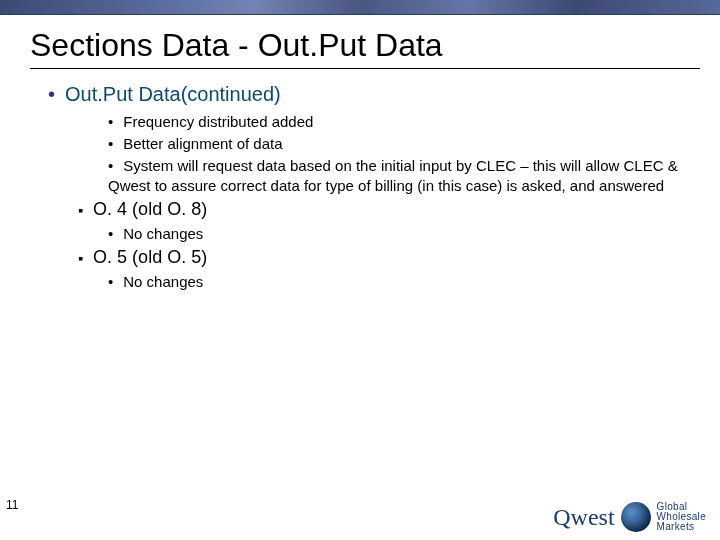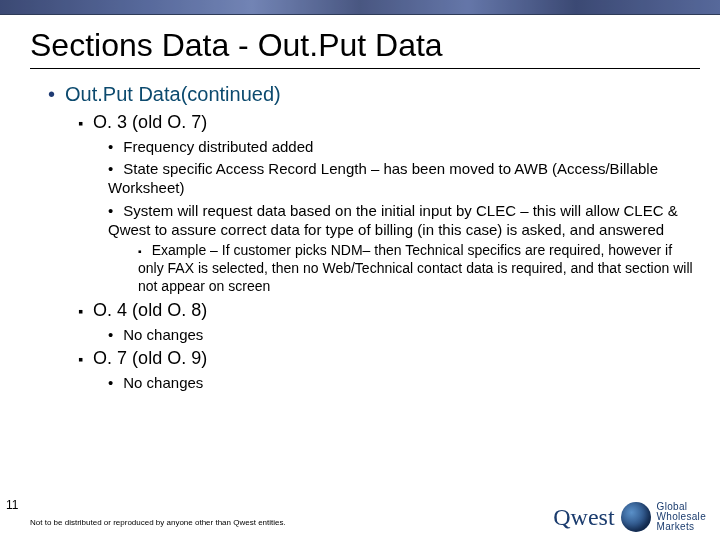--- a/index.html
+++ b/index.html
@@ -31,38 +31,35 @@
 
 <div class="banner"></div>
 
 <div class="slide">
   <h1 class="title">Sections Data - Out.Put Data</h1>
   <div class="rule"></div>
 
   <ul>
     <li class="l1 dot"><span class="b">Out.Put Data(continued)</span></li>
 
-    <li class="l2 sq"><span>O. 3 (old O. 7)</span></li>
     <li class="l3 dot2"><span>Frequency distributed added</span></li>
-    <li class="l3 dot2"><span>State specific Access Record Length – has been moved to AWB (Access/Billable Worksheet)</span></li>
+    <li class="l3 dot2"><span>Better alignment of data</span></li>
     <li class="l3 dot2"><span>System will request data based on the initial input by CLEC – this will allow CLEC &amp; Qwest to assure correct data for type of billing (in this case) is asked, and answered</span></li>
-    <li class="l4 sq2"><span>Example – If customer picks NDM– then Technical specifics are required, however if only FAX is selected, then no Web/Technical contact data is required, and that section will not appear on screen</span></li>
 
     <li class="l2 sq"><span>O. 4 (old O. 8)</span></li>
     <li class="l3 dot2"><span>No changes</span></li>
 
-    <li class="l2 sq"><span>O. 7 (old O. 9)</span></li>
+    <li class="l2 sq"><span>O. 5 (old O. 5)</span></li>
     <li class="l3 dot2"><span>No changes</span></li>
   </ul>
 </div>
 
 <div class="pageno">11</div>
 
 <div class="footer">
-  <div>Not to be distributed or reproduced by anyone other than Qwest entities.</div>
 </div>
 
 <div class="logo">
   <span class="qwest">Qwest</span>
   <div class="globe"></div>
   <div class="gwm">
     <div>Global</div>
     <div>Wholesale</div>
     <div>Markets</div>
   </div>

